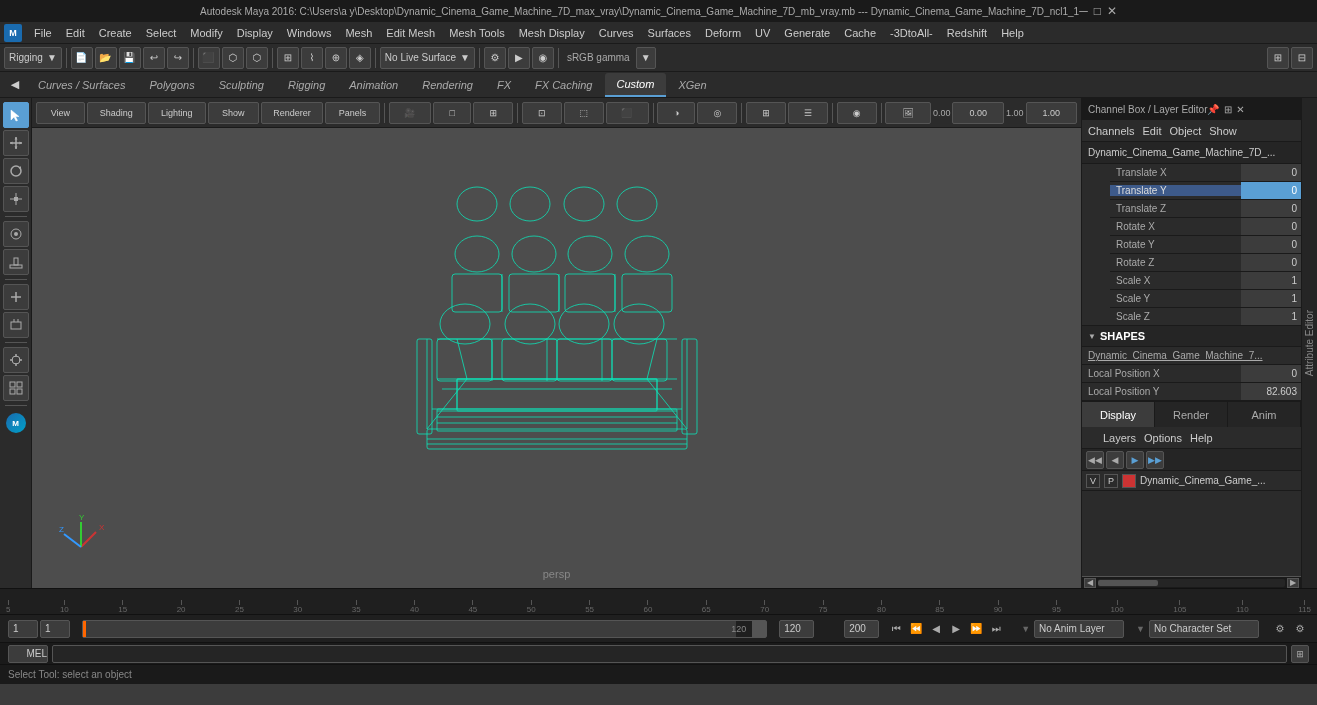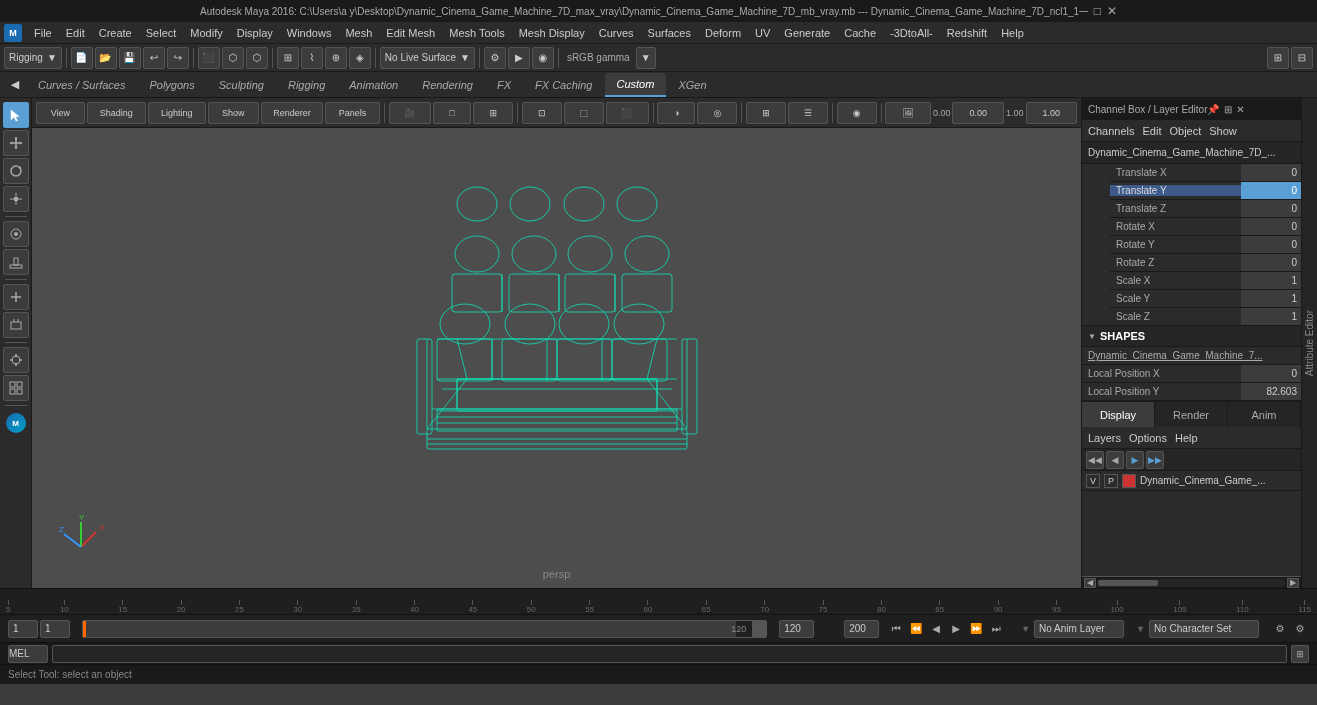--- a/index.html
+++ b/index.html
@@ -158,21 +158,21 @@
     }
     .right-tab {
       flex: 1; display: flex; align-items: center; justify-content: center;
       font-size: 11px; color: #aaa; cursor: pointer;
       border-right: 1px solid #1a1a1a;
     }
     .right-tab.active { background: #3c3c3c; color: #fff; }
 
     #layer-panel { flex: 1; background: #2b2b2b; display: flex; flex-direction: column; }
     #layer-menu {
-      height: 22px; display: flex; align-items: center; gap: 8px; padding: 0 6px;
+      height: 22px; display: flex; align-items: center; gap: 8px; padding: 0 21px;
       border-bottom: 1px solid #1a1a1a;
     }
     .lm-btn { font-size: 11px; color: #ccc; cursor: pointer; }
     #layer-toolbar {
       height: 22px; display: flex; align-items: center; gap: 2px; padding: 0 4px;
       border-bottom: 1px solid #1a1a1a; background: #252525;
     }
     .lt-btn {
       width: 18px; height: 18px; background: #3c3c3c; border: 1px solid #555;
       border-radius: 2px; display: flex; align-items: center; justify-content: center;
@@ -824,21 +824,21 @@
     <span style="font-size:9px;color:#666;">▼</span>
     <div class="status-field" style="min-width:110px;">No Character Set</div>
   </div>
   <div style="display:flex;align-items:center;gap:2px;margin-left:4px;">
     <button class="pb-btn">⚙</button>
     <button class="pb-btn">⚙</button>
   </div>
 </div>
 
 <div id="bottom-bar">
-  <div style="width:40px;height:18px;background:#3c3c3c;border:1px solid #555;border-radius:2px;display:flex;align-items:center;justify-content:flex-start;margin-right:4px;">
+  <div style="width:40px;height:18px;background:#3c3c3c;border:1px solid #555;border-radius:2px;display:flex;align-items:center;justify-content:flex-end;margin-right:4px;">
     <span style="font-size:10px;color:#ccc;">MEL</span>
   </div>
   <div id="command-line">
     <span style="font-size:10px;color:#888;"></span>
   </div>
   <div style="width:18px;height:18px;background:#3c3c3c;border:1px solid #555;border-radius:2px;display:flex;align-items:center;justify-content:center;margin-left:4px;cursor:pointer;">
     <span style="font-size:9px;color:#aaa;">⊞</span>
   </div>
 </div>
 

